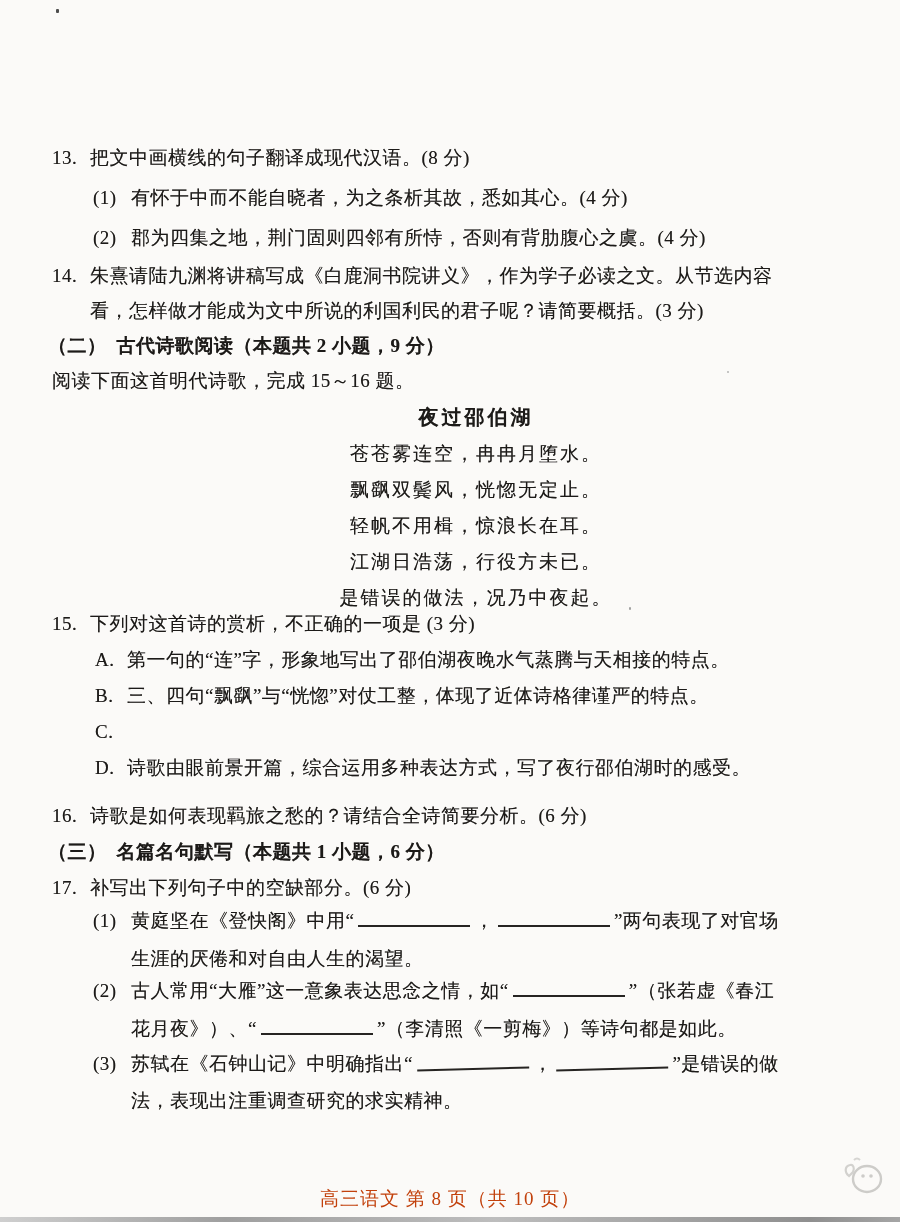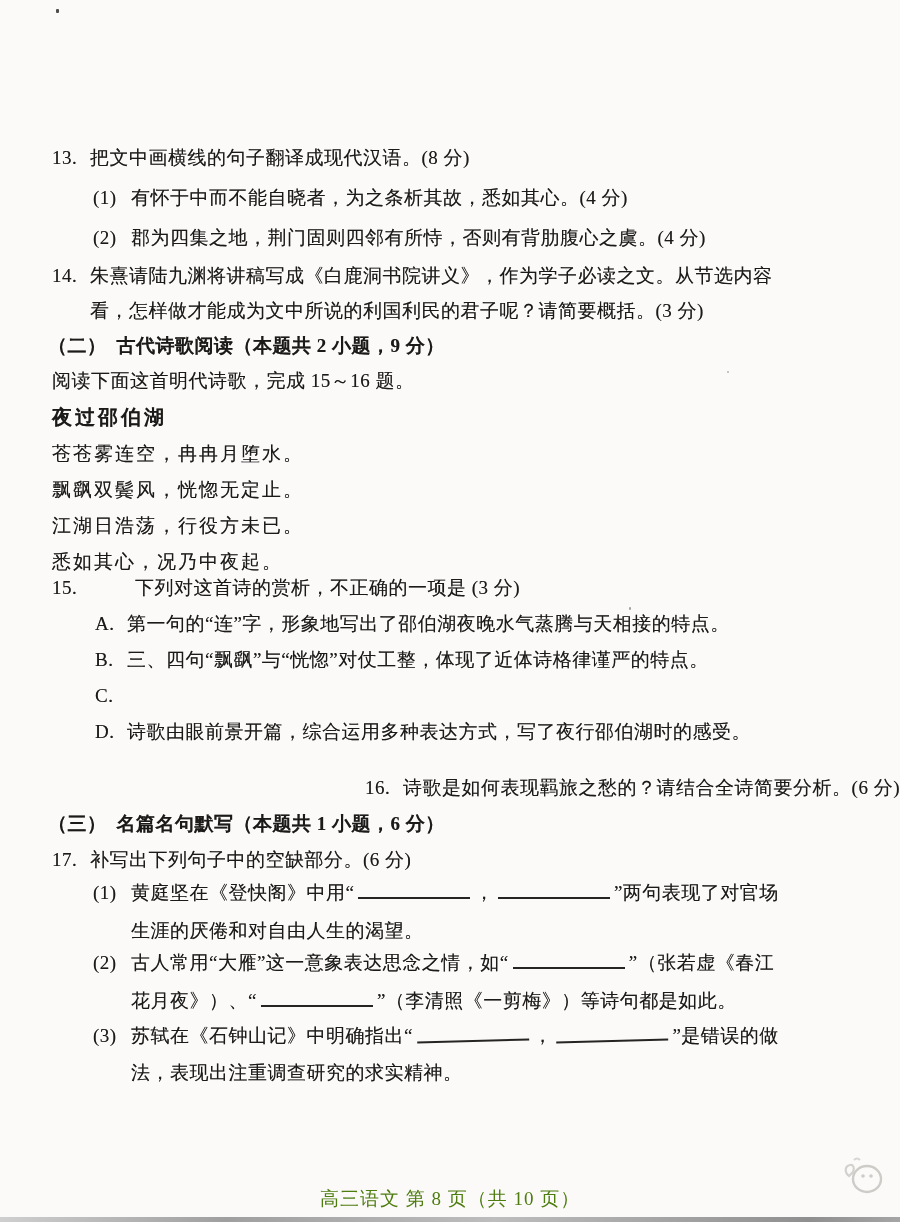--- a/index.html
+++ b/index.html
@@ -27,53 +27,53 @@
   .lh36{line-height:36px;}
   .lh37{line-height:37px;}
   .lh38{line-height:38px;}
   .sub{margin-left:41px;}
   .sub .num{flex:0 0 38px;width:38px;}
   .opt{margin-left:43px;}
   .opt .num{flex:0 0 32px;width:32px;}
   .section-row{margin-left:-4px;font-weight:bold;}
   .section-row .label{margin-right:10px;}
   .intro{}
-  .poem{box-sizing:border-box;width:848px;}
+  .poem{box-sizing:border-box;width:848px;text-align:center;}
   .poem-title{font-weight:bold;font-size:20px;line-height:38px;letter-spacing:3px;}
   .poem-author{line-height:37px;letter-spacing:2px;}
   .poem-line{line-height:36px;letter-spacing:2px;}
   .q17item{margin-left:41px;}
   .q17item .txt{max-width:660px;}
   .blank{
     display:inline-block;width:112px;height:0.72em;
     border-bottom:2px solid #262422;
     margin:0 4px;
   }
   .blank.slant{transform:rotate(-1.6deg);}
   .footer{
     position:absolute;left:0;top:1184px;width:900px;
     text-align:center;font-size:19px;line-height:30px;letter-spacing:1px;
-    color:#4d7c0f;
+    color:#c2410c;
   }
   .watermark{
     position:absolute;right:14px;top:1156px;
     display:flex;align-items:center;gap:7px;
     color:#c8c7c4;font-size:27px;font-weight:bold;letter-spacing:2px;
     text-shadow:none;
   }
   .speck{position:absolute;background:#6a6a6a;border-radius:1px;}
   .speck.s1{left:56px;top:9px;width:3px;height:4px;background:#4d4d4d;}
   .speck.s2{left:727px;top:371px;width:2px;height:2px;background:#b5b5b5;}
   .speck.s3{left:629px;top:607px;width:2px;height:3px;background:#a2a2a2;}
   .bottom-edge{
     position:absolute;left:0;bottom:0;width:900px;height:5px;
     background:linear-gradient(to right,#cfcfcf,#9f9f9f 25%,#bdbdbd 55%,#8f8f8f 90%,#a5a5a5);
   }
-  .mt-q15{margin-top:-10px;gap:45px;}
-  .mt-q16{margin-top:20px;justify-content:flex-end;}
+  .mt-q15{margin-top:-10px;}
+  .mt-q16{margin-top:12px;}
   .mt-i1{margin-top:-4px;}
   .mt-i2{margin-top:-6px;}
   .mt-i3{margin-top:-3px;}
 </style>
 </head>
 <body>
 
 <div class="page">
 
   <div class="row lh40">
@@ -97,22 +97,23 @@
   <div class="row lh35 section-row">
     <div class="label">（二）</div>
     <div>古代诗歌阅读（本题共 2 小题，9 分）</div>
   </div>
   <div class="lh35 intro">阅读下面这首明代诗歌，完成 15～16 题。</div>
 
   <div class="poem">
     <div class="poem-title">夜过邵伯湖</div>
     <div class="poem-line">苍苍雾连空，冉冉月堕水。</div>
     <div class="poem-line">飘飖双鬓风，恍惚无定止。</div>
+    <div class="poem-line">轻帆不用楫，惊浪长在耳。</div>
     <div class="poem-line">江湖日浩荡，行役方未已。</div>
-    <div class="poem-line">悉如其心，况乃中夜起。</div>
+    <div class="poem-line">是错误的做法，况乃中夜起。</div>
   </div>
 
   <div class="row lh36 mt-q15">
     <div class="num">15.</div>
     <div class="txt">下列对这首诗的赏析，不正确的一项是 (3 分)</div>
   </div>
   <div class="row lh36 opt">
     <div class="num">A.</div>
     <div class="txt">第一句的“连”字，形象地写出了邵伯湖夜晚水气蒸腾与天相接的特点。</div>
   </div>

